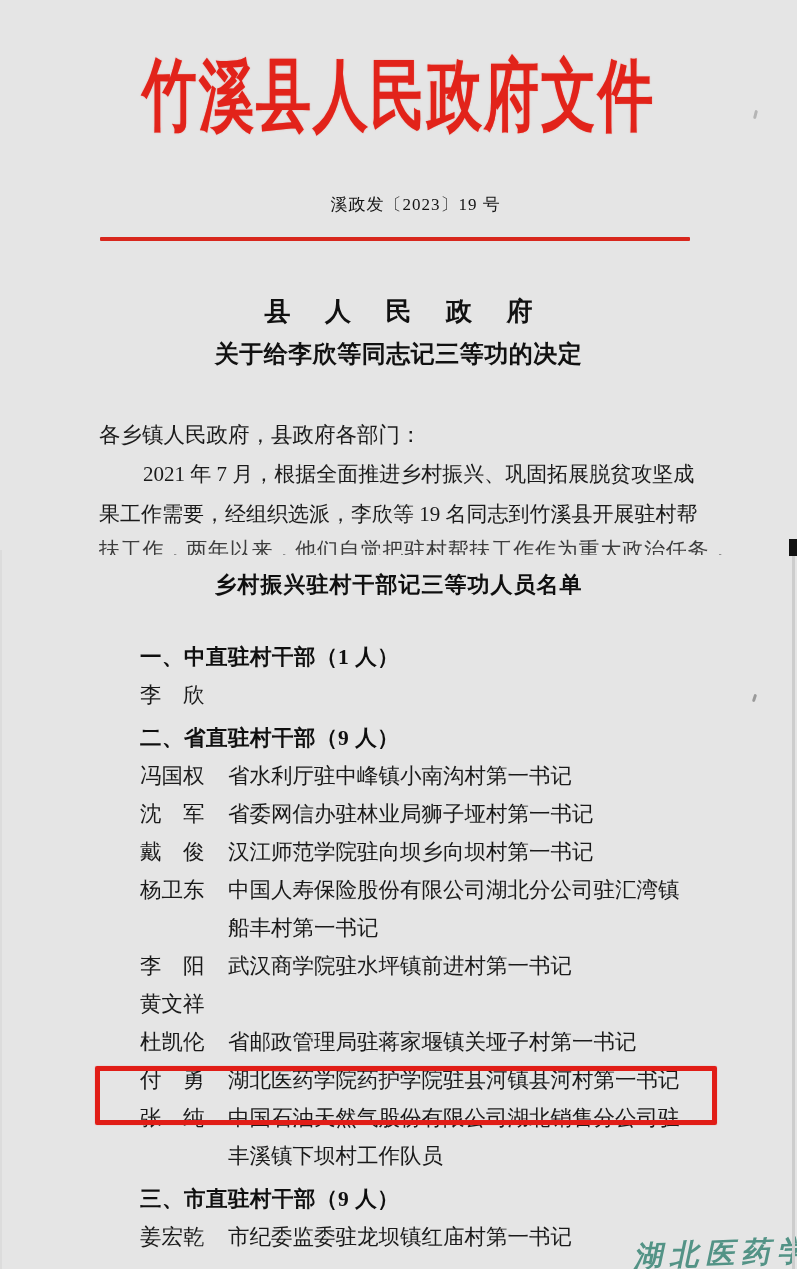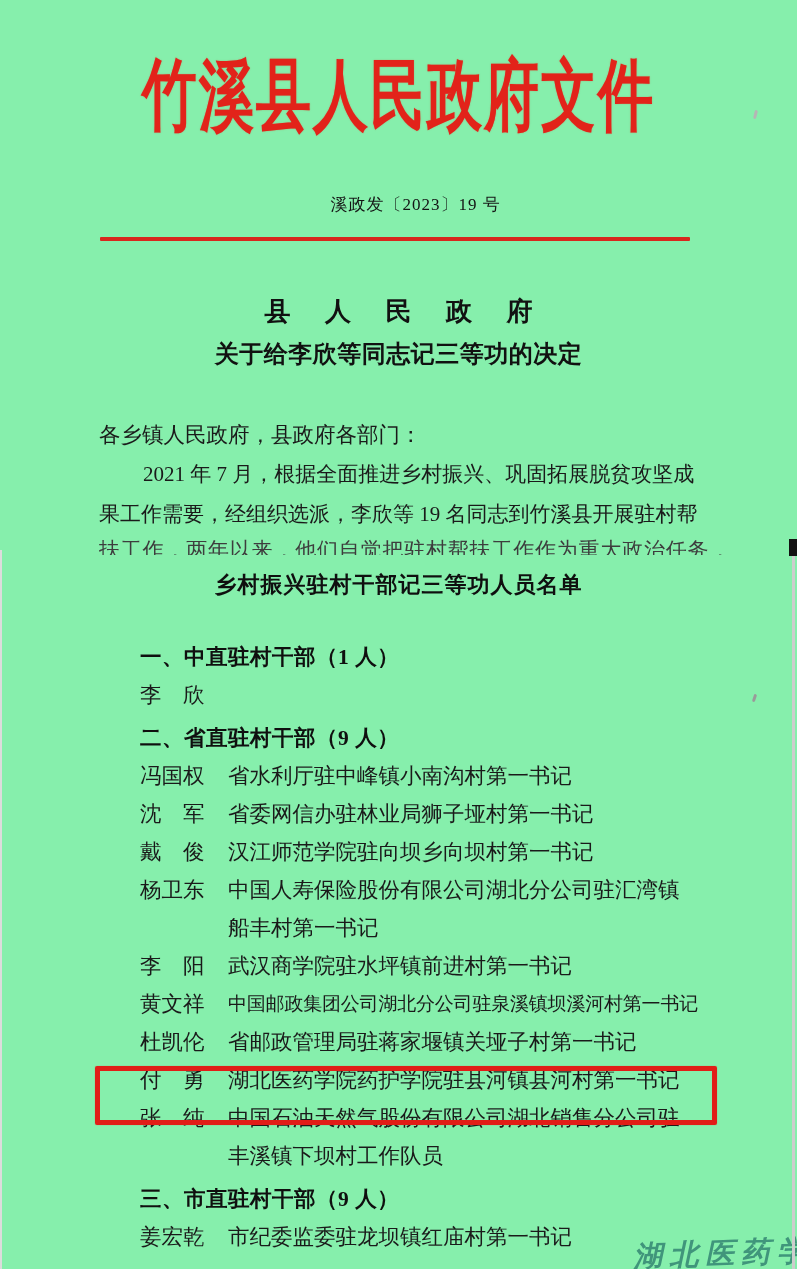--- a/index.html
+++ b/index.html
@@ -1,20 +1,20 @@
 <!DOCTYPE html>
 <html><head>
 <meta charset="utf-8">
 <style>
   html,body{margin:0;padding:0;background:#888;}
   .page{
     position:relative;
     width:797px;height:1269px;
     margin:0 auto;
-    background:#86efac;
+    background:#e5e5e5;
     overflow:hidden;
     font-family:"Liberation Serif","DejaVu Serif",serif;
     color:#1e1e1e;
   }
   .abs{position:absolute;}
   
   .masthead{
     left:0;right:0;top:50px;height:92px;
     text-align:center;
     font-size:55px;font-weight:700;
@@ -165,21 +165,20 @@
     <div class="row two-line">
       <span class="name">杨卫东</span>
       <span class="pos">中国人寿保险股份有限公司湖北分公司驻汇湾镇船丰村第一书记</span>
     </div>
     <div class="row">
       <span class="name">李　阳</span>
       <span class="pos">武汉商学院驻水坪镇前进村第一书记</span>
     </div>
     <div class="row">
       <span class="name">黄文祥</span>
-      <span class="pos condensed">中国邮政集团公司湖北分公司驻泉溪镇坝溪河村第一书记</span>
     </div>
     <div class="row">
       <span class="name">杜凯伦</span>
       <span class="pos">省邮政管理局驻蒋家堰镇关垭子村第一书记</span>
     </div>
     <div class="row">
       <span class="name">付　勇</span>
       <span class="pos">湖北医药学院药护学院驻县河镇县河村第一书记</span>
     </div>
     <div class="row two-line">

